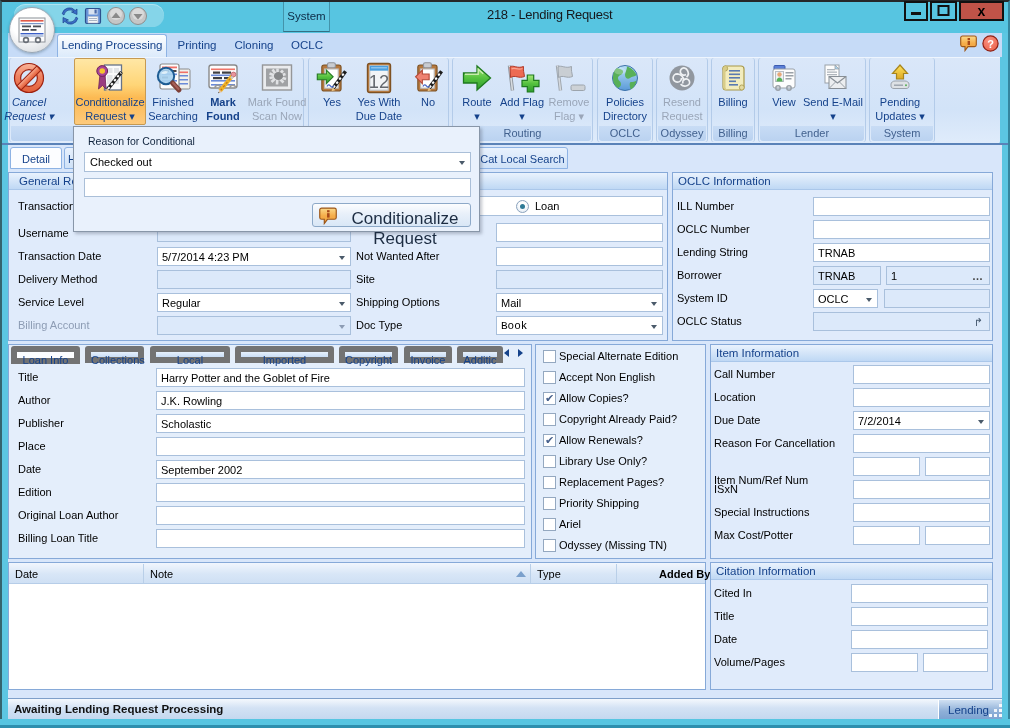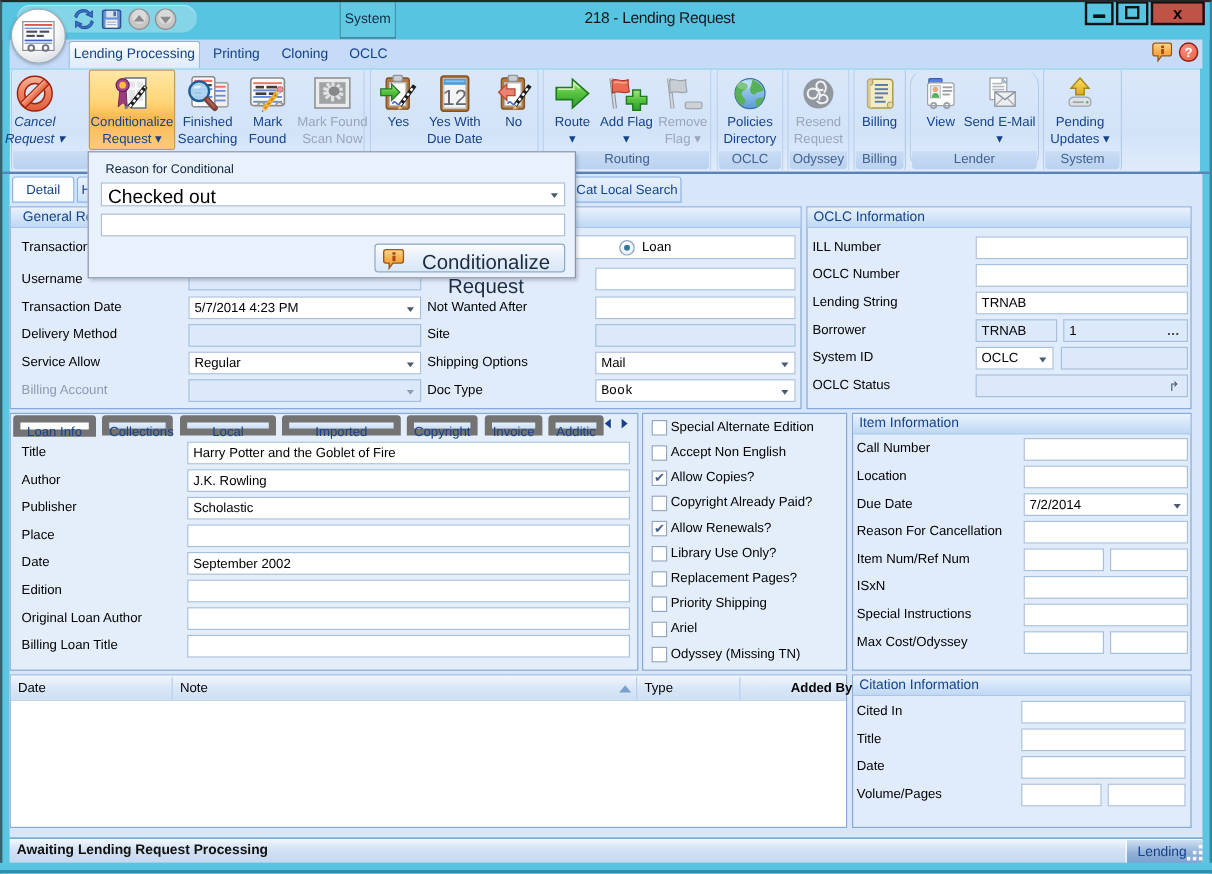--- a/index.html
+++ b/index.html
@@ -155,21 +155,21 @@
   </div>
 <div class="rgroup" style="left:597px; width:56px;">
     <div class="cap">OCLC</div>
   </div>
 <div class="rgroup" style="left:656px; width:52px;">
     <div class="cap">Odyssey</div>
   </div>
 <div class="rgroup" style="left:711px; width:44px;">
     <div class="cap">Billing</div>
   </div>
-<div class="rgroup" style="left:758px; width:108px;border-radius:14px;">
+<div class="rgroup" style="left:758px; width:108px;">
     <div class="cap">Lender</div>
   </div>
 <div class="rgroup" style="left:869px; width:66px;">
     <div class="cap">System</div>
   </div>
 
 <svg width="0" height="0" style="position:absolute;">
     <defs>
 <linearGradient id="gred" x1="0" y1="0" x2="0" y2="1">
         <stop offset="0" stop-color="#f4a08c"></stop>
@@ -237,21 +237,21 @@
  <rect x="9" y="14.5" width="6" height="2" fill="#46464a"></rect>
  <rect x="9" y="18" width="15" height="1.6" fill="#6a8ad8"></rect>
  <path d="M17 22 a2.5 2.5 0 0 1 5 0" fill="none" stroke="#9a9a9a" stroke-width="1.4"></path>
  <circle cx="13" cy="14" r="8.2" fill="#a9d2f0" fill-opacity="0.92" stroke="#1e5d94" stroke-width="2"></circle>
  <path d="M8 11 q3 -3 7 -1.5 q-1 2.5 -4 2.5 q-2.5 0 -3 -1 Z" fill="#e8f4fc" opacity="0.85"></path>
  <line x1="19.5" y1="21" x2="26" y2="28" stroke="#7e4038" stroke-width="5" stroke-linecap="round"></line>
  <line x1="20" y1="21" x2="25.5" y2="27" stroke="#a86058" stroke-width="2" stroke-linecap="round"></line>
 </svg>
 <div class="t">Finished<br>Searching</div>
   </div>
-<div class="rbtn" style="left:202px; width:42px;" id="b-markfound">
+<div class="rbtn" style="left:202px; width:42px;font-weight:bold;" id="b-markfound">
 <svg width="34" height="32" viewBox="0 0 34 32">
  <rect x="3" y="3" width="28" height="23" rx="2.5" fill="#fcfcfc" stroke="#8a8a8a" stroke-width="1.4"></rect>
  <rect x="5" y="6.5" width="24" height="1.6" fill="#ef7468"></rect>
  <rect x="7" y="9.5" width="7" height="2.2" fill="#3e3e42"></rect>
       <rect x="16" y="9.5" width="9" height="2.2" fill="#3e3e42"></rect>
  <rect x="5" y="12.5" width="24" height="1.6" fill="#6a8ad8"></rect>
  <rect x="7" y="15" width="9" height="2.2" fill="#3e3e42"></rect>
       <rect x="18" y="15" width="6" height="2.2" fill="#3e3e42"></rect>
  <rect x="5" y="18" width="24" height="1.6" fill="#6a8ad8"></rect>
  <rect x="5" y="22" width="24" height="1.6" fill="#6a8ad8"></rect>
@@ -430,21 +430,21 @@
 <div class="dtab" style="left:64px; top:147px; width:60px; text-align:left; padding-left:3px;">History</div>
 <div class="dtab" style="left:477px; top:147px; width:91px;">Cat Local Search</div>
 
 <div class="panel" style="left:8px; top:172px; width:660px; height:169px;">
   <div class="phead" style="padding-left:10px;">General Request Information</div>
 </div>
 <div class="lbl" style="left:18px; top:200px;">Transaction Number</div>
 <div class="lbl" style="left:18px; top:227px;">Username</div>
 <div class="lbl" style="left:18px; top:250px;">Transaction Date</div>
 <div class="lbl" style="left:18px; top:273px;">Delivery Method</div>
-<div class="lbl" style="left:18px; top:296px;">Service Allow</div>
+<div class="lbl" style="left:18px; top:296px;">Service Level</div>
 <div class="lbl gray" style="left:18px; top:319px;">Billing Account</div>
 <div class="inp dis" style="left:157px; top:222.5px; width:194px;"></div>
 <div class="inp" style="left:157px; top:246.5px; width:194px;">
     <div class="v">5/7/2014 4:23 PM</div>
     <div class="car"></div>
   </div>
 <div class="inp dis" style="left:157px; top:269.5px; width:194px;"></div>
 <div class="inp" style="left:157px; top:292.5px; width:194px;">
     <div class="v">Regular</div>
     <div class="car"></div>
@@ -560,24 +560,24 @@
 <div class="cb" style="left:543px; top:539px;"></div>
 <div class="lbl" style="left:559px; top:539px;">Odyssey (Missing TN)</div>
 
 <div class="panel" style="left:710px; top:344px; width:283px; height:215px;">
   <div class="phead">Item Information</div>
 </div>
 <div class="lbl" style="left:714px; top:368px;">Call Number</div>
 <div class="lbl" style="left:714px; top:391px;">Location</div>
 <div class="lbl" style="left:714px; top:414px;">Due Date</div>
 <div class="lbl" style="left:714px; top:437px;">Reason For Cancellation</div>
-<div class="lbl" style="left:714px; top:460px;">Item Num/Ref Num</div>
+<div class="lbl" style="left:714px; top:474px;">Item Num/Ref Num</div>
 <div class="lbl" style="left:714px; top:483px;">ISxN</div>
 <div class="lbl" style="left:714px; top:506px;">Special Instructions</div>
-<div class="lbl" style="left:714px; top:529px;">Max Cost/Odyssey</div>
+<div class="lbl" style="left:714px; top:529px;">Max Cost/Potter</div>
 <div class="inp" style="left:853px; top:364.5px; width:137px;"></div>
 <div class="inp" style="left:853px; top:387.5px; width:137px;"></div>
 <div class="inp" style="left:853px; top:410.5px; width:137px;">
     <div class="v">7/2/2014</div>
     <div class="car"></div>
   </div>
 <div class="inp" style="left:853px; top:433.5px; width:137px;"></div>
 <div class="inp" style="left:853px; top:456.5px; width:67px;"></div>
 <div class="inp" style="left:925px; top:456.5px; width:65px;"></div>
 <div class="inp" style="left:853px; top:479.5px; width:137px;"></div>
@@ -605,21 +605,21 @@
 <div class="lbl" style="left:714px; top:656px;">Volume/Pages</div>
 <div class="inp" style="left:851px; top:583.5px; width:137px;"></div>
 <div class="inp" style="left:851px; top:606.5px; width:137px;"></div>
 <div class="inp" style="left:851px; top:629.5px; width:137px;"></div>
 <div class="inp" style="left:851px; top:652.5px; width:67px;"></div>
 <div class="inp" style="left:923px; top:652.5px; width:65px;"></div>
 
 <div id="ddpanel" style="position:absolute; left:73px; top:126px; width:407px; height:106px; background:#e9f1fc; border:1px solid #8896a8; box-shadow:2px 2px 3px rgba(80,90,110,0.35); z-index:50;">
   <div style="position:absolute; left:14px; top:8px; font-size:10.5px; color:#10243d;">Reason for Conditional</div>
   <div style="position:absolute; left:10px; top:25px; width:387px; height:20px; background:#fff; border:1px solid #aabfd8;">
-    <div style="position:absolute; left:5px; top:3px; font-size:16px; color:#000;">Checked out</div>
+    <div style="position:absolute; left:5px; top:3px; font-size:11px; color:#000;">Checked out</div>
     <div class="car" style="top:8px;"></div>
   </div>
   <div style="position:absolute; left:10px; top:51px; width:387px; height:19px; background:#fff; border:1px solid #aabfd8;"></div>
   <div style="position:absolute; left:238px; top:76px; width:159px; height:24px; background:linear-gradient(#fcfdfe,#e8f0fa 45%,#d9e7f6); border:1px solid #8da9c8; border-radius:3px;">
     <svg style="position:absolute; left:6px; top:3px;" width="18" height="18" viewBox="0 0 17 17">
       <path d="M2.5 1 h12 a1.8 1.8 0 0 1 1.8 1.8 v7 a1.8 1.8 0 0 1 -1.8 1.8 h-6.5 l-3 4 v-4 h-2.5 a1.8 1.8 0 0 1 -1.8 -1.8 v-7 a1.8 1.8 0 0 1 1.8 -1.8 z" fill="url(#gbal)" stroke="#9c5618" stroke-width="1.1"></path>
       <rect x="7.6" y="3" width="2.4" height="2" fill="#a84818"></rect>
       <rect x="7.6" y="5.8" width="2.4" height="4.2" fill="#a84818"></rect>
     </svg>
     <div style="position:absolute; left:32px; top:5px; width:120px; text-align:center; font-size:17px; color:#1c2c42;">Conditionalize Request</div>

